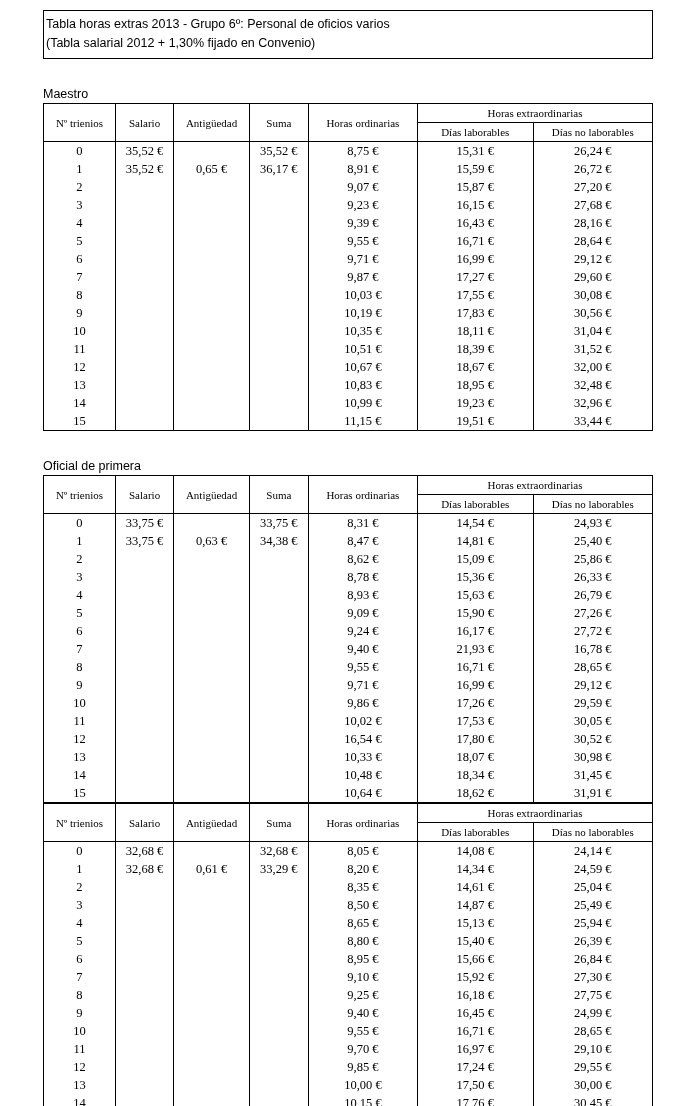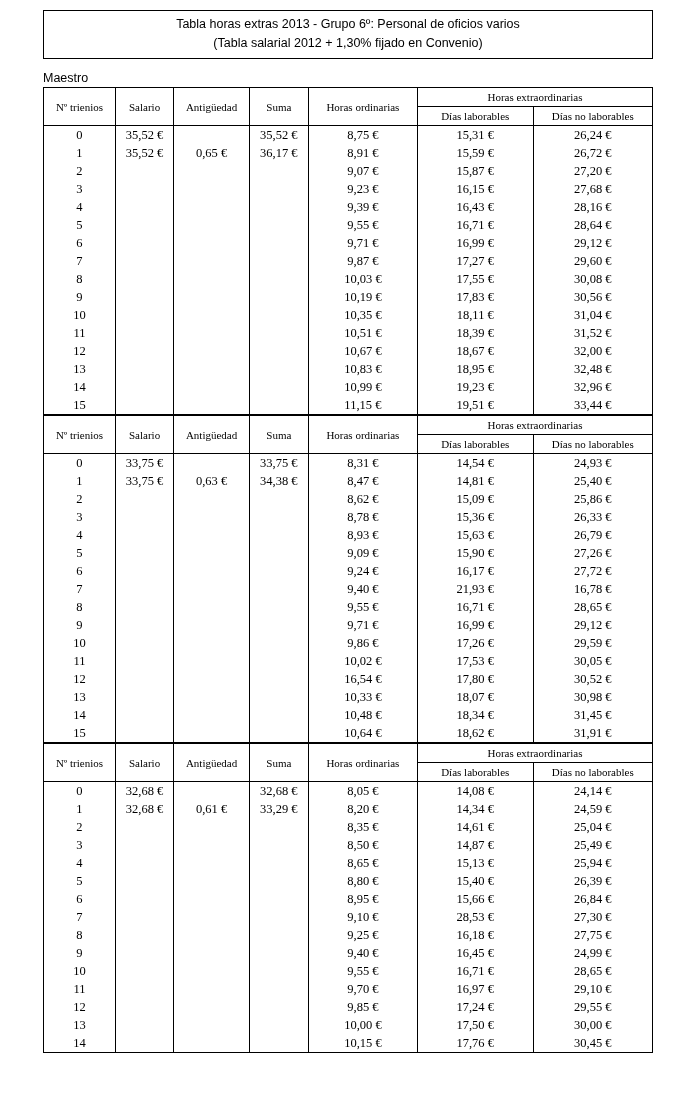--- a/index.html
+++ b/index.html
@@ -14,32 +14,32 @@
     height: 1106px;
     overflow: hidden;
   }
   .page {
     width: 610px;
     margin-left: 43px;
     padding-top: 10px;
   }
   .title-box {
     border: 1px solid #000;
-    text-align: center;
+    text-align: left;
     padding: 4px 2px 5px 2px;
   }
   .title-line {
     font-size: 12.5px;
     line-height: 19px;
     white-space: nowrap;
   }
   .section-label {
     font-size: 12.5px;
     line-height: 14px;
-    margin-top: 12px;
+    margin-top: 28px;
     margin-bottom: 2px;
   }
   table.salary-table {
     width: 100%;
     border-collapse: collapse;
     table-layout: fixed;
     border: 1px solid #000;
     font-family: Liberation Serif, serif;
   }
   table.salary-table th {
@@ -250,20 +250,21 @@
             <td></td>
             <td>11,15 €</td>
             <td>19,51 €</td>
             <td>33,44 €</td>
           </tr>
         </tbody>
     </table>
   </section>
 
   <section>
+    <div class="section-label">Oficial de primera</div>
     <table class="salary-table">
       <colgroup>
         <col class="c-trienios">
           <col class="c-salario">
           <col class="c-antiguedad">
           <col class="c-suma">
           <col class="c-hord">
           <col class="c-dlab">
           <col class="c-dnolab">
       </colgroup>
@@ -518,21 +519,21 @@
             <td>8,95 €</td>
             <td>15,66 €</td>
             <td>26,84 €</td>
           </tr>
           <tr>
             <td>7</td>
             <td></td>
             <td></td>
             <td></td>
             <td>9,10 €</td>
-            <td>28,53 €</td>
+            <td>15,92 €</td>
             <td>27,30 €</td>
           </tr>
           <tr>
             <td>8</td>
             <td></td>
             <td></td>
             <td></td>
             <td>9,25 €</td>
             <td>16,18 €</td>
             <td>27,75 €</td>

